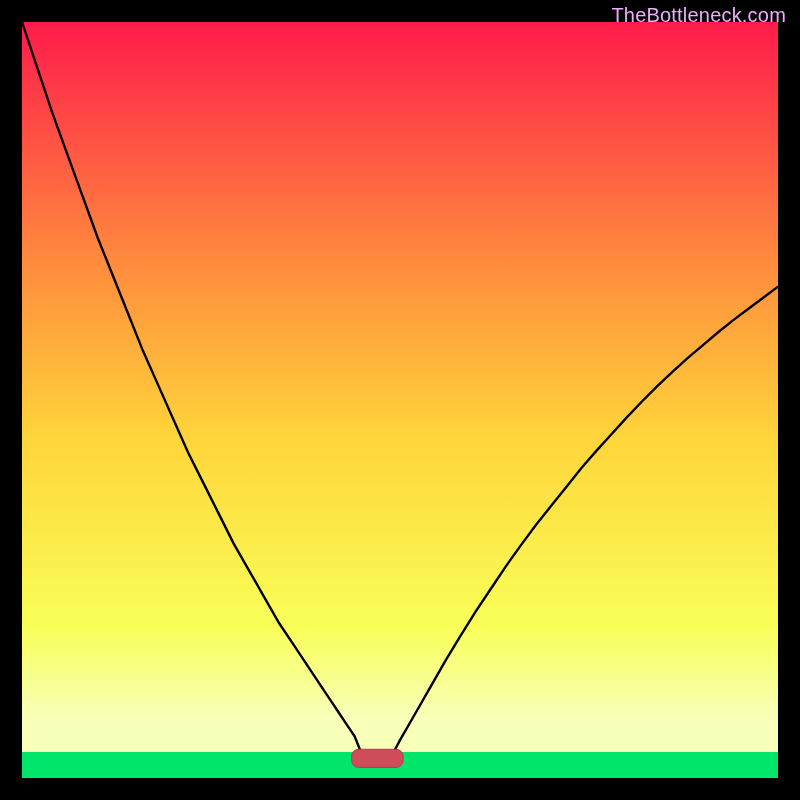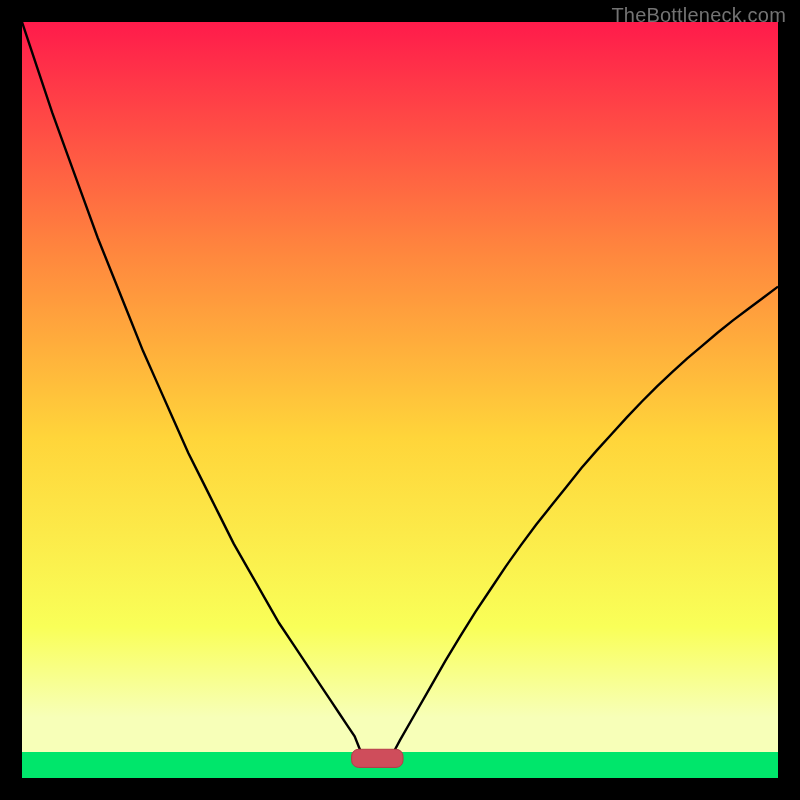--- a/index.html
+++ b/index.html
@@ -21,21 +21,21 @@
     position: absolute;
     left: 22px;
     top: 22px;
     width: 756px;
     height: 756px;
   }
   .watermark {
     position: absolute;
     top: 4px;
     right: 14px;
-    color: #737373;
+    color: #f0abfc;
     font-size: 20px;
     font-weight: 500;
     letter-spacing: 0.2px;
     font-family: Arial, Helvetica, sans-serif;
   }
   svg { display: block; }
 </style>
 </head>
 <body>
 

